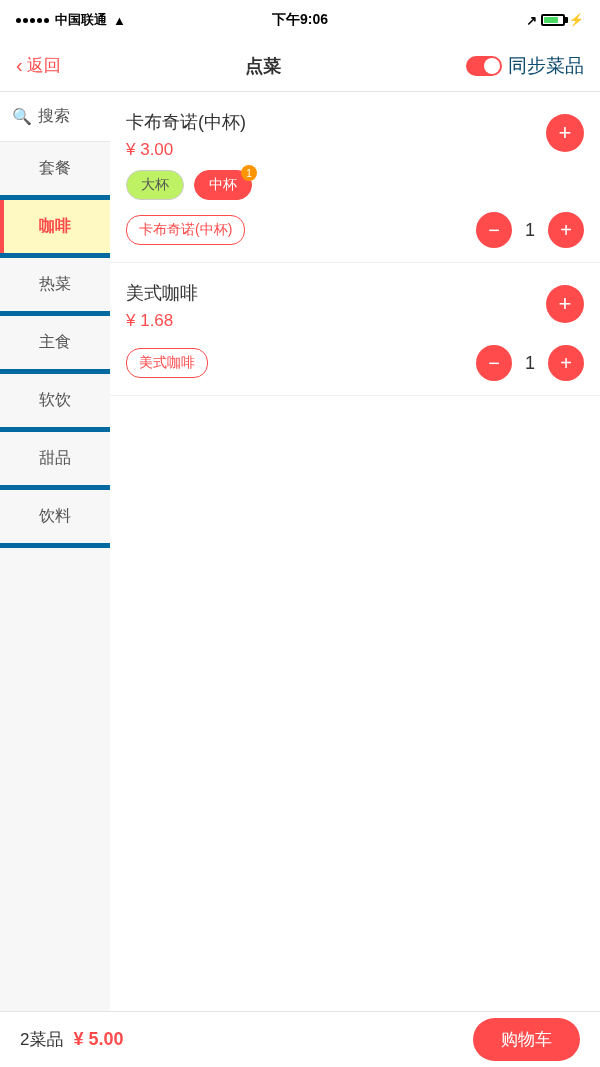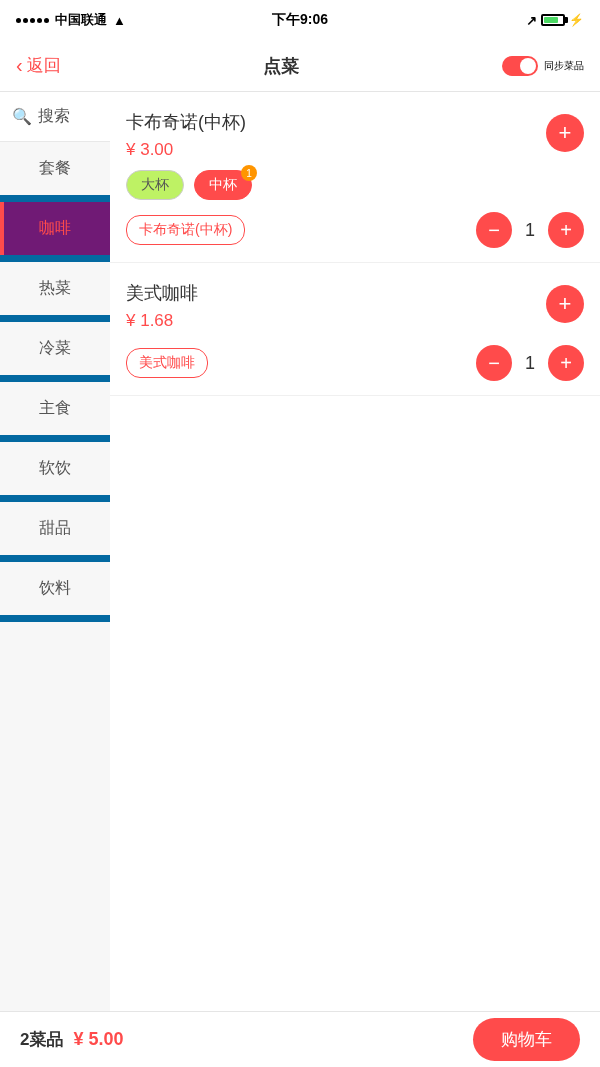--- a/index.html
+++ b/index.html
@@ -33,21 +33,21 @@
       background: #fff;
       height: 52px;
       display: flex;
       align-items: center;
       justify-content: space-between;
       padding: 0 16px;
       border-bottom: 1px solid #e5e5e5;
     }
     .nav-back { display: flex; align-items: center; gap: 4px; color: #ff4b4b; font-size: 17px; cursor: pointer; }
     .nav-title { font-size: 18px; font-weight: 600; color: #333; }
-    .nav-sync { display: flex; align-items: center; gap: 6px; color: #000000; font-size: 10px; cursor: pointer; }
+    .nav-sync { display: flex; align-items: center; gap: 6px; color: #0c4a6e; font-size: 19px; cursor: pointer; }
     .toggle-switch {
       width: 36px; height: 20px; background: #ff4b4b; border-radius: 10px;
       position: relative; display: inline-block;
     }
     .toggle-knob {
       width: 16px; height: 16px; background: #fff; border-radius: 50%;
       position: absolute; top: 2px; right: 2px;
     }
 
     
@@ -76,28 +76,28 @@
       color: #555;
     }
     .sidebar-item {
       display: flex;
       align-items: center;
       justify-content: center;
       padding: 16px 0;
       font-size: 16px;
       color: #555;
       background: #f7f7f7;
-      border-bottom: 7px solid #0369a1;
+      border-bottom: 5px solid #0369a1;
       cursor: pointer;
       position: relative;
     }
     .sidebar-item.active {
-      background: #701a75;
+      background: #fef9c3;
       color: #ff4b4b;
-      font-weight: 400;
+      font-weight: 700;
     }
     .sidebar-item.active::before {
       content: '';
       position: absolute;
       left: 0;
       top: 0;
       bottom: 0;
       width: 4px;
       background: #ff4b4b;
     }
@@ -161,21 +161,21 @@
     .bottom-bar {
       height: 56px;
       background: #fff;
       border-top: 1px solid #e5e5e5;
       display: flex;
       align-items: center;
       justify-content: space-between;
       padding: 0 20px;
     }
     .bottom-info { display: flex; align-items: center; gap: 10px; font-size: 17px; }
-    .bottom-count { color: #333; font-weight: 700; }
+    .bottom-count { color: #333; font-weight: 400; }
     .bottom-price { color: #ff4b4b; font-weight: 600; font-size: 18px; }
     .cart-btn {
       background: #ff4b4b; color: #fff; border-radius: 24px;
       padding: 10px 28px; font-size: 17px; cursor: pointer; font-weight: 500;
     }
   </style>
 </head>
 <body>
 
 <div class="status-bar">
@@ -223,23 +223,20 @@
       <span>搜索</span>
     </div>
     <div class="sidebar-item">
       <span>套餐</span>
     </div>
     <div class="sidebar-item active">
       <span>咖啡</span>
     </div>
     <div class="sidebar-item">
       <span>热菜</span>
-    </div>
-    <div class="sidebar-item">
-      <span>冷菜</span>
     </div>
     <div class="sidebar-item">
       <span>主食</span>
     </div>
     <div class="sidebar-item">
       <span>软饮</span>
     </div>
     <div class="sidebar-item">
       <span>甜品</span>
     </div>

